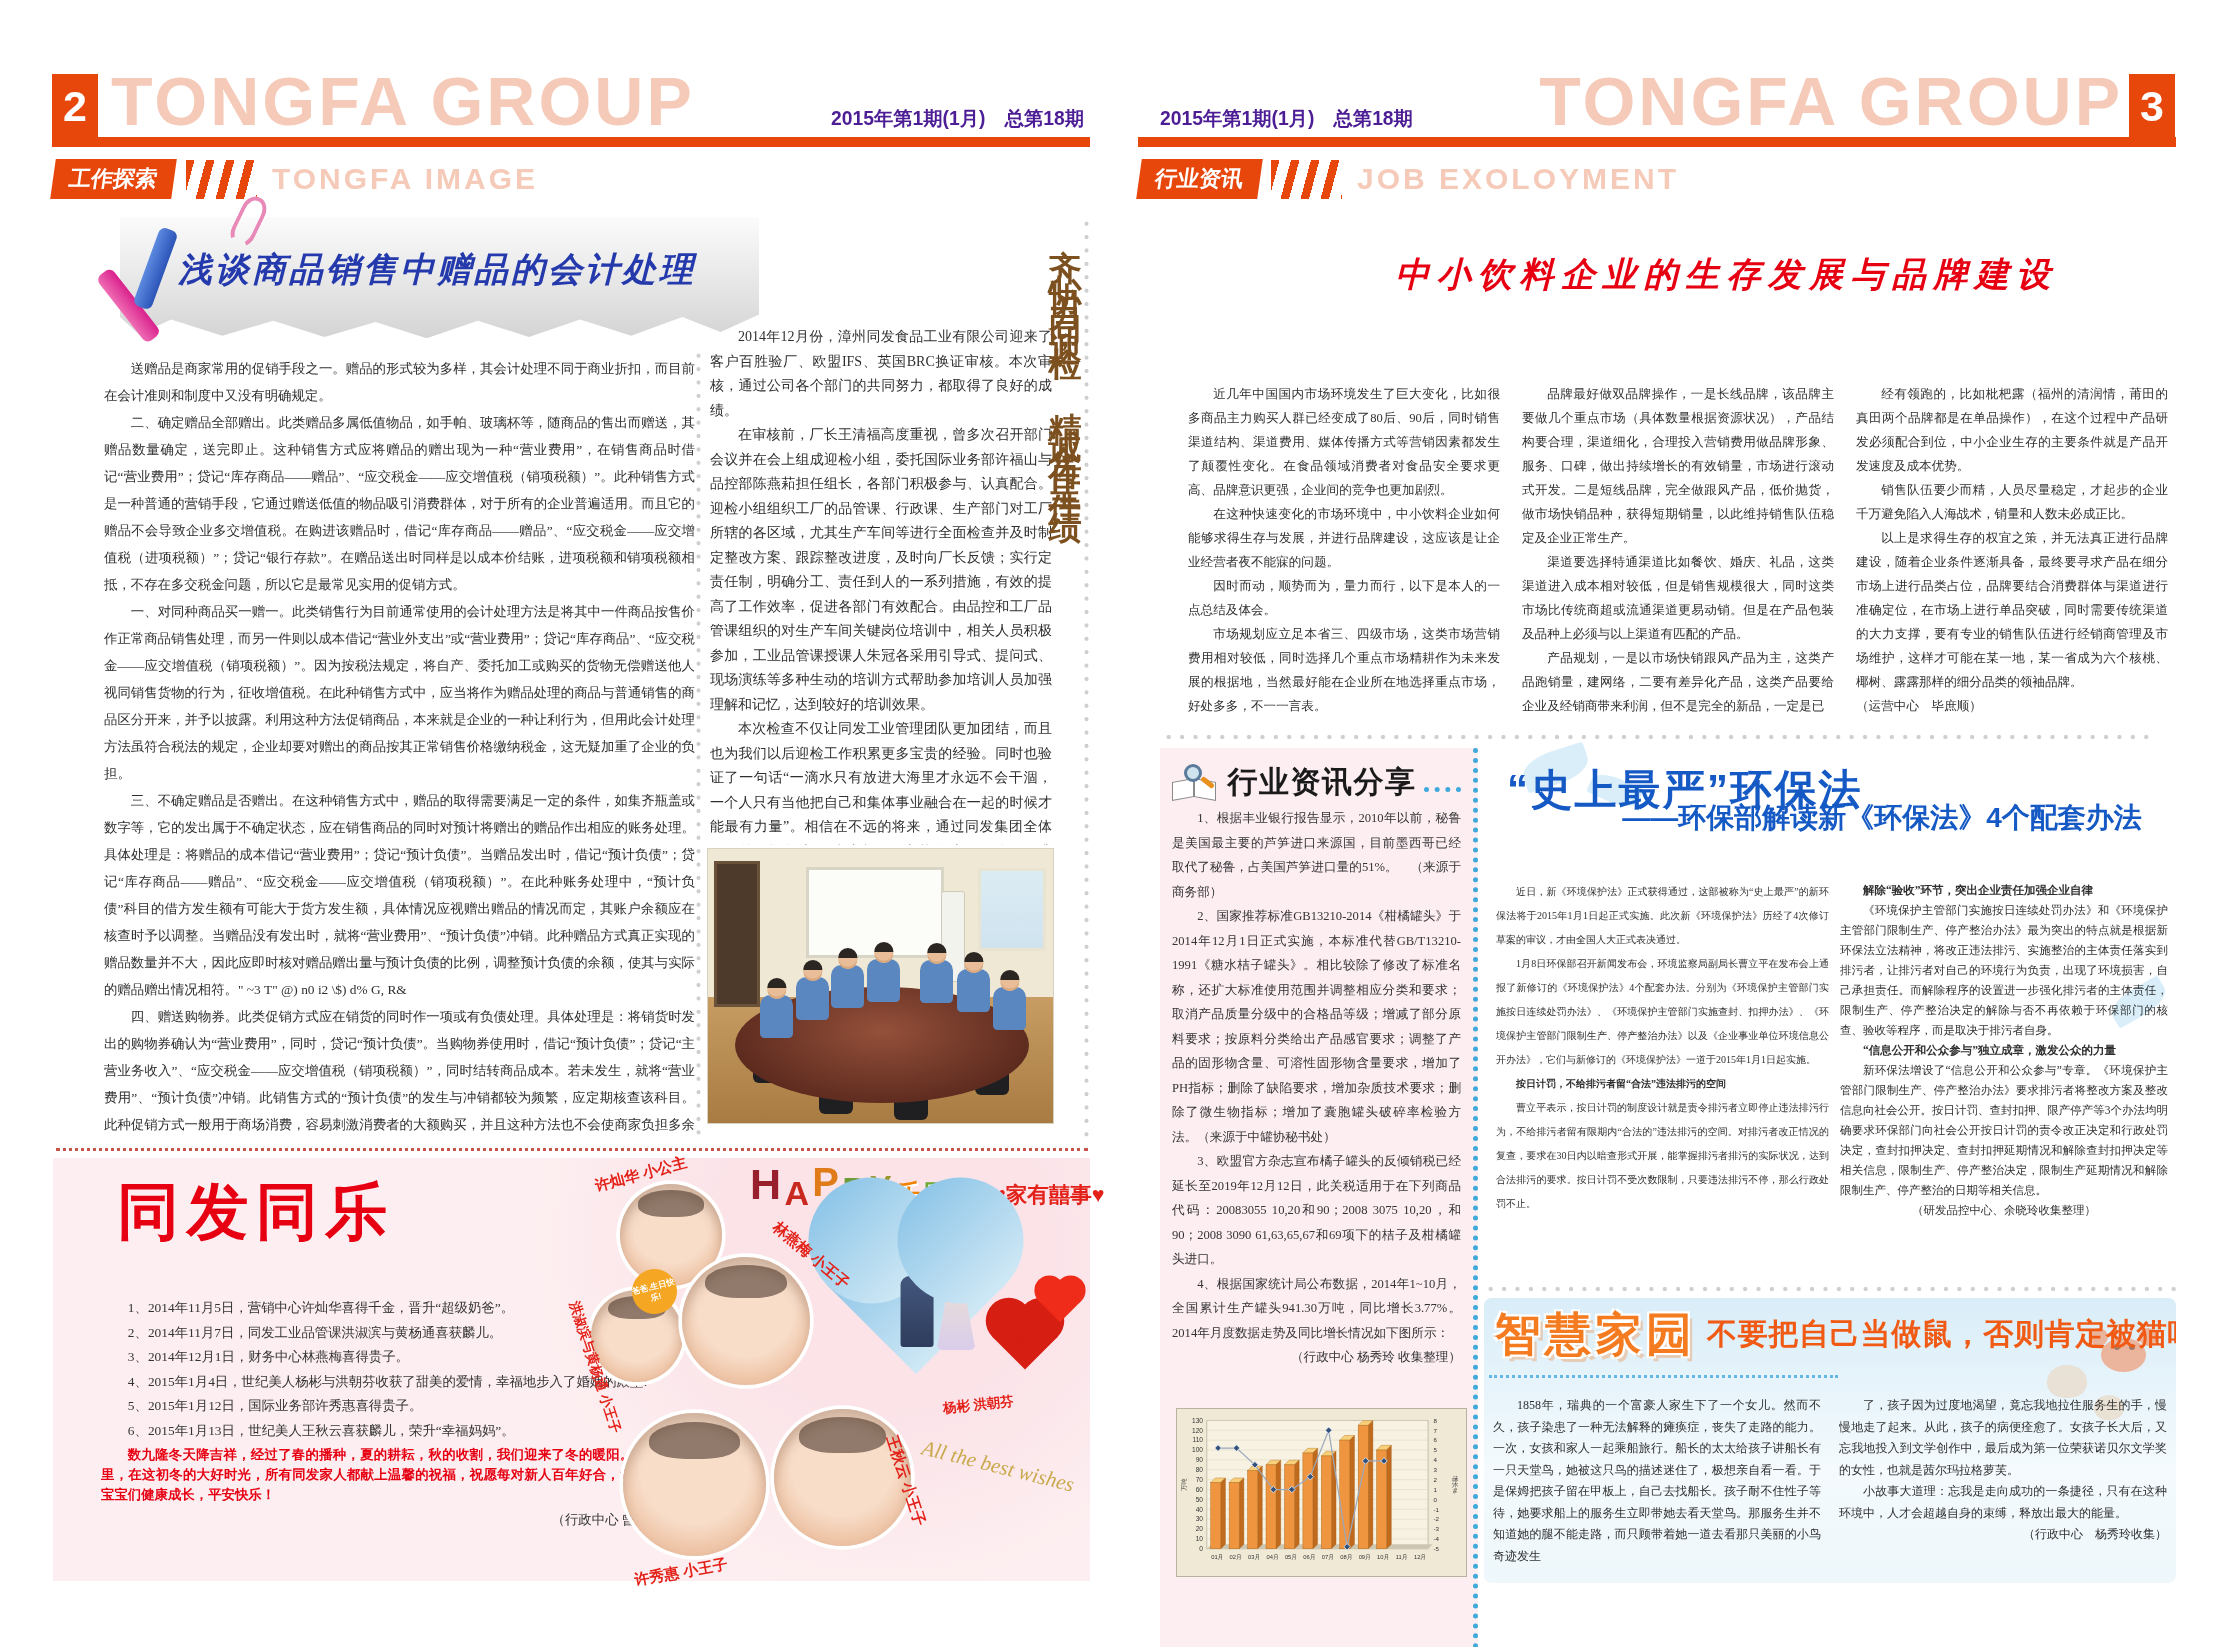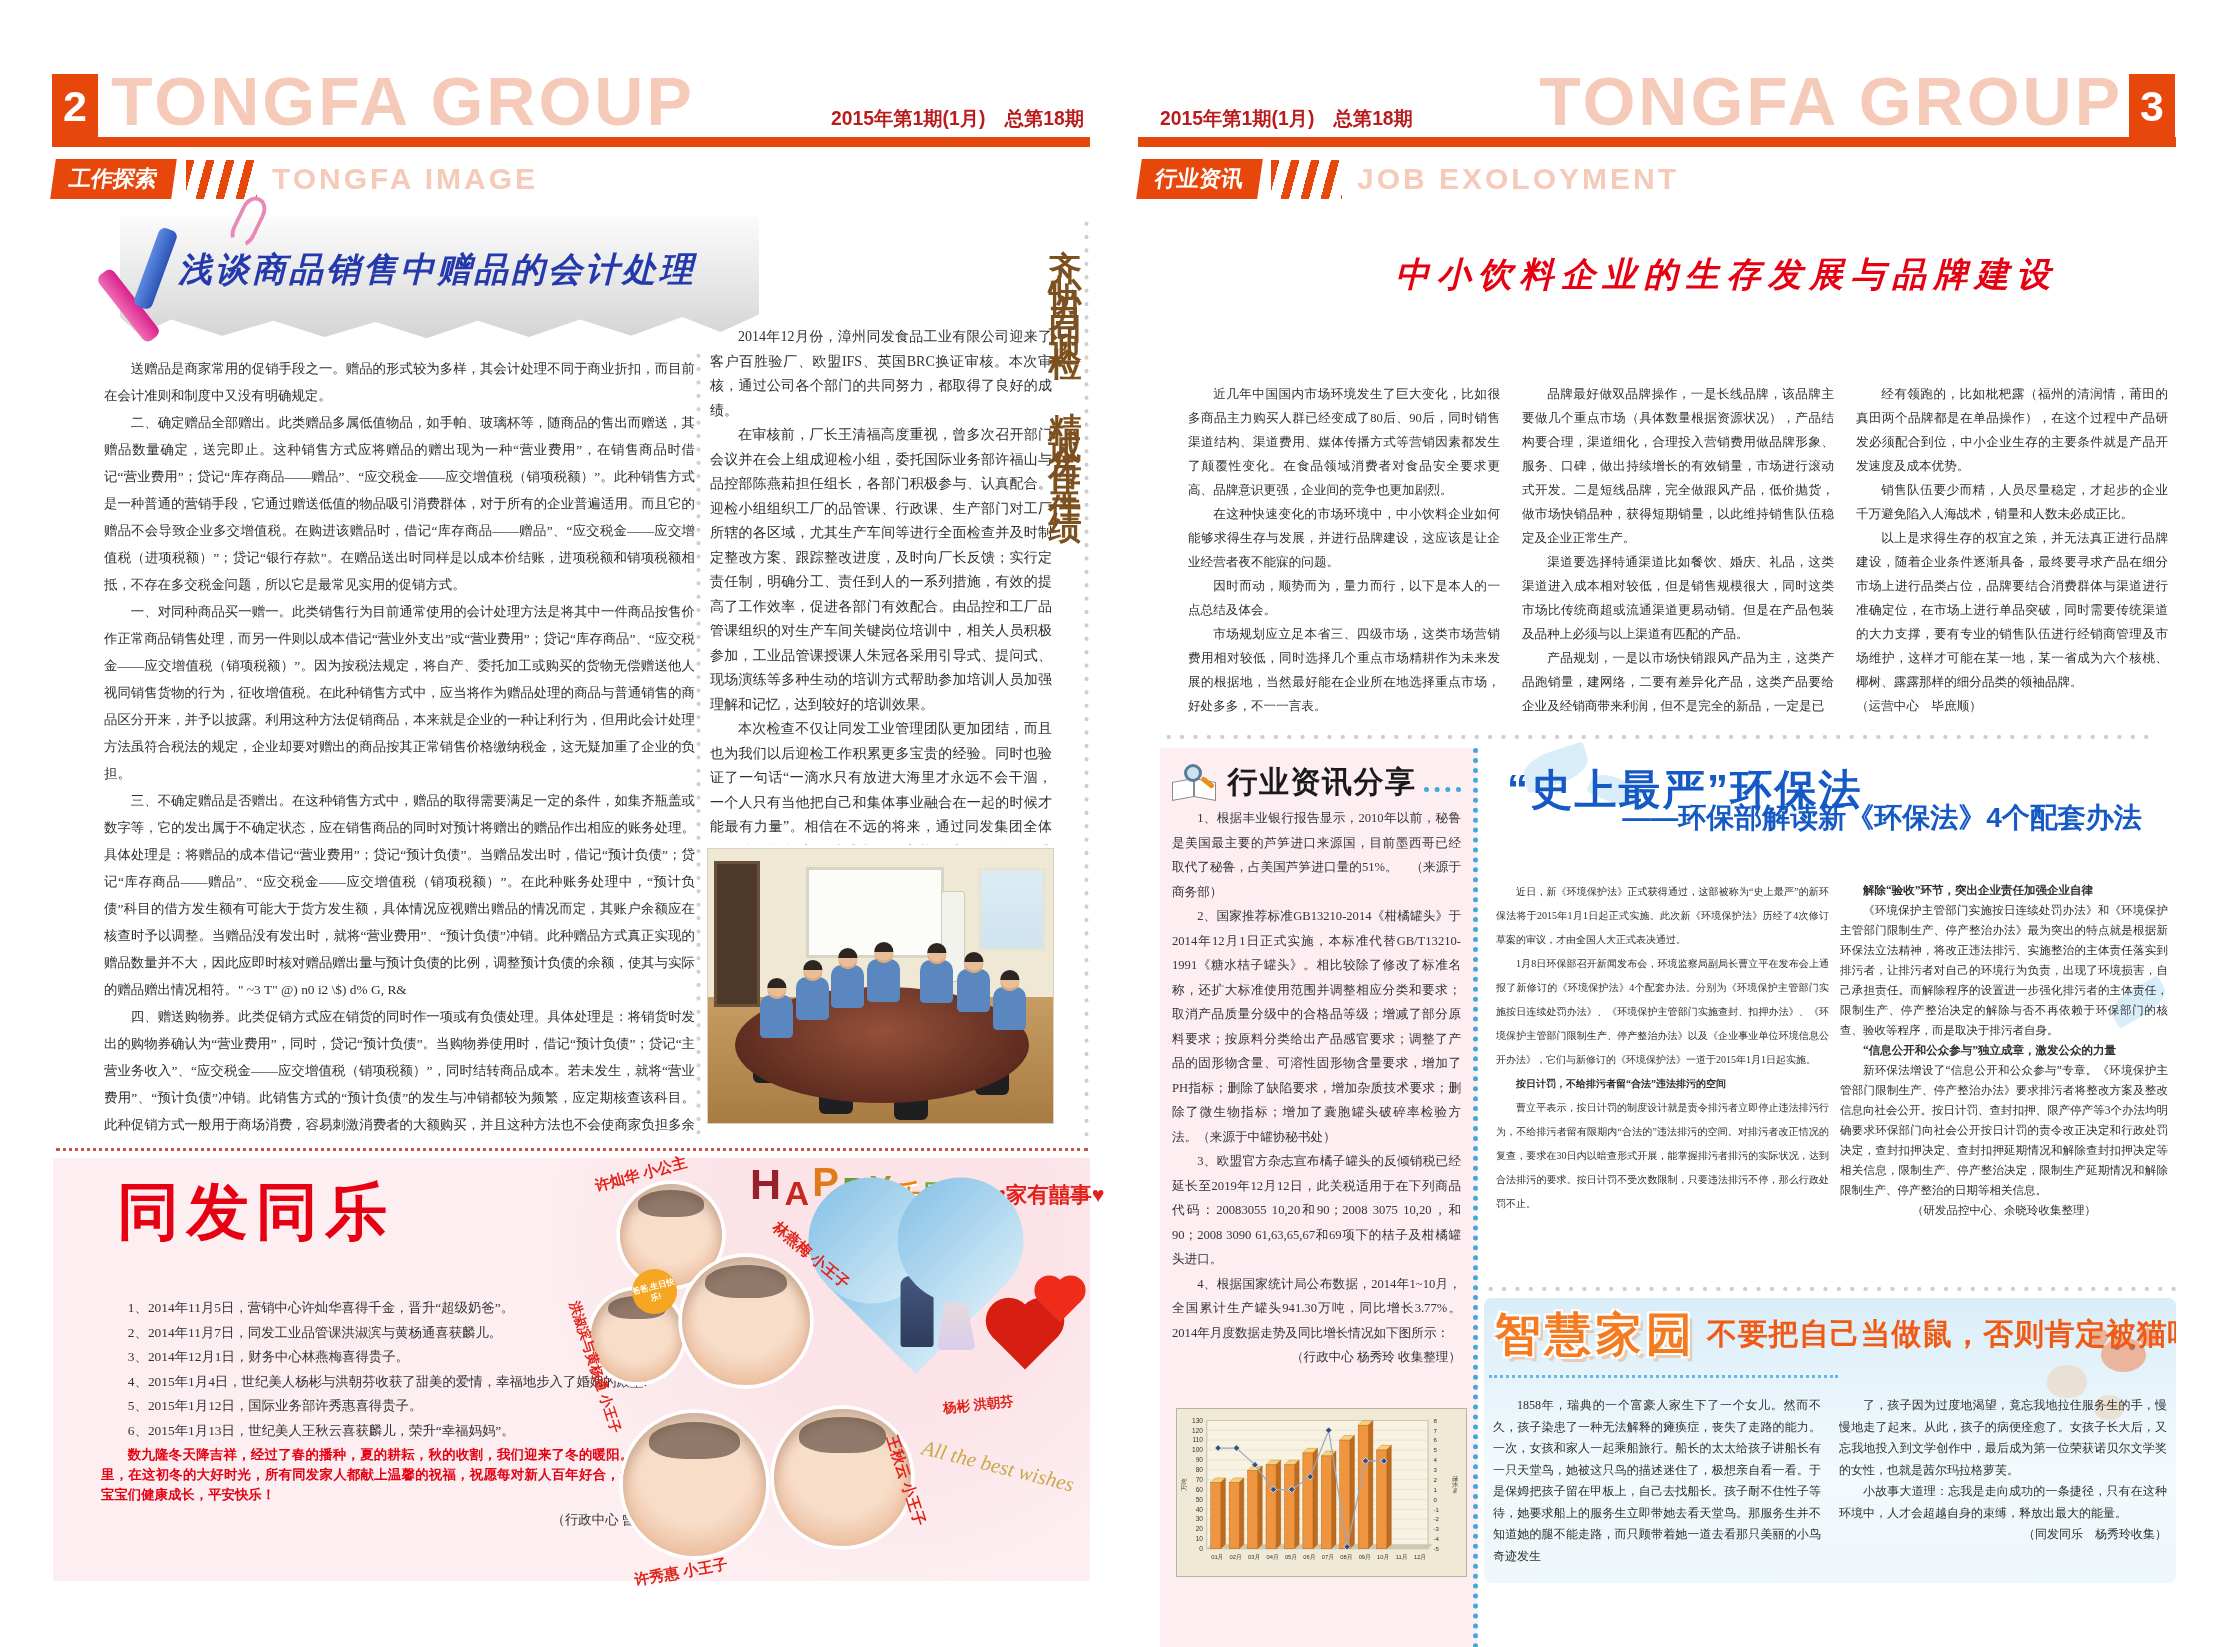--- a/index.html
+++ b/index.html
@@ -3,21 +3,21 @@
 <meta charset="utf-8">
 <style>
   *{box-sizing:border-box;margin:0;padding:0}
   body{background:#fff;font-family:"Liberation Sans",sans-serif}
   #canvas{position:relative;width:2227px;height:1648px;background:#fff;overflow:hidden}
   .abs{position:absolute}
   .cn{font-family:"Liberation Serif","DejaVu Serif",serif}
   
   .numbox{position:absolute;width:46px;height:65px;background:#e8470c;color:#fff;font-weight:bold;font-size:43px;display:flex;align-items:center;justify-content:center}
   .masthead{position:absolute;font-size:68px;font-weight:bold;color:#f5cab8;letter-spacing:3px;white-space:nowrap}
-  .issue{position:absolute;font-size:19.3px;font-weight:bold;color:#b91c1c;white-space:nowrap}
+  .issue{position:absolute;font-size:19.3px;font-weight:bold;color:#4c1d95;white-space:nowrap}
   .rule{position:absolute;height:9.7px;background:#e8470c}
   .badge{position:absolute;height:40px;background:#e8470c;color:#fff;font-size:22px;font-weight:bold;display:flex;align-items:center;padding:0 16.3px;transform:skewX(-8deg)}
   .slashes{position:absolute;width:71px;height:39px;background:repeating-linear-gradient(105deg,#e8470c 0 8.2px,transparent 8.2px 19.3px)}
   .badge-en{position:absolute;font-size:30px;font-weight:bold;color:#f5cab8;letter-spacing:3px;white-space:nowrap}
   
   .band{position:absolute;left:120px;top:217px;width:639px;height:125px;background:linear-gradient(180deg,#fbfbfb,#e0e0e0 70%,#d2d2d2);clip-path:polygon(0 0,100% 0,100% 78%,94% 92%,88% 80%,80% 95%,72% 82%,64% 96%,56% 83%,48% 97%,40% 84%,32% 96%,24% 83%,16% 95%,8% 82%,3% 94%,0 80%);box-shadow:0 3px 6px rgba(0,0,0,.15)}
   .art-title{position:absolute;left:178px;top:247px;width:579px;font-size:34px;font-weight:bold;font-style:italic;color:#2439ac;letter-spacing:3px;white-space:nowrap}
   .crayon{position:absolute;width:19.3px;height:83px;border-radius:6.7px}
   .crayon.blue{left:146px;top:227px;background:linear-gradient(90deg,#5d8ae0,#2c54b8);transform:rotate(20deg)}
   .crayon.pink{left:119px;top:264px;background:linear-gradient(90deg,#ef6db4,#d9218c);transform:rotate(-38deg)}
@@ -418,18 +418,18 @@
     <div class="shell" style="right:52px;top:97px;width:30px;height:25px"></div>
     <div class="wbadge">智慧家园</div>
     <div class="wtitle">不要把自己当做鼠，否则肯定被猫吃</div>
     <div class="wdots"></div>
     <div class="wcol cn" style="left:9px">
       <p>1858年，瑞典的一个富豪人家生下了一个女儿。然而不久，孩子染患了一种无法解释的瘫痪症，丧失了走路的能力。一次，女孩和家人一起乘船旅行。船长的太太给孩子讲船长有一只天堂鸟，她被这只鸟的描述迷住了，极想亲自看一看。于是保姆把孩子留在甲板上，自己去找船长。孩子耐不住性子等待，她要求船上的服务生立即带她去看天堂鸟。那服务生并不知道她的腿不能走路，而只顾带着她一道去看那只美丽的小鸟　奇迹发生</p>
     </div>
     <div class="wcol cn" style="left:355px">
       <p>了，孩子因为过度地渴望，竟忘我地拉住服务生的手，慢慢地走了起来。从此，孩子的病便痊愈了。女孩子长大后，又忘我地投入到文学创作中，最后成为第一位荣获诺贝尔文学奖的女性，也就是茜尔玛拉格萝芙。</p>
       <p>小故事大道理：忘我是走向成功的一条捷径，只有在这种环境中，人才会超越自身的束缚，释放出最大的能量。</p>
-      <p class="sig">（同发同乐　杨秀玲收集）</p>
+      <p class="sig">（行政中心　杨秀玲收集）</p>
     </div>
   </div>
 
 </div>
 
 
 </body></html>

